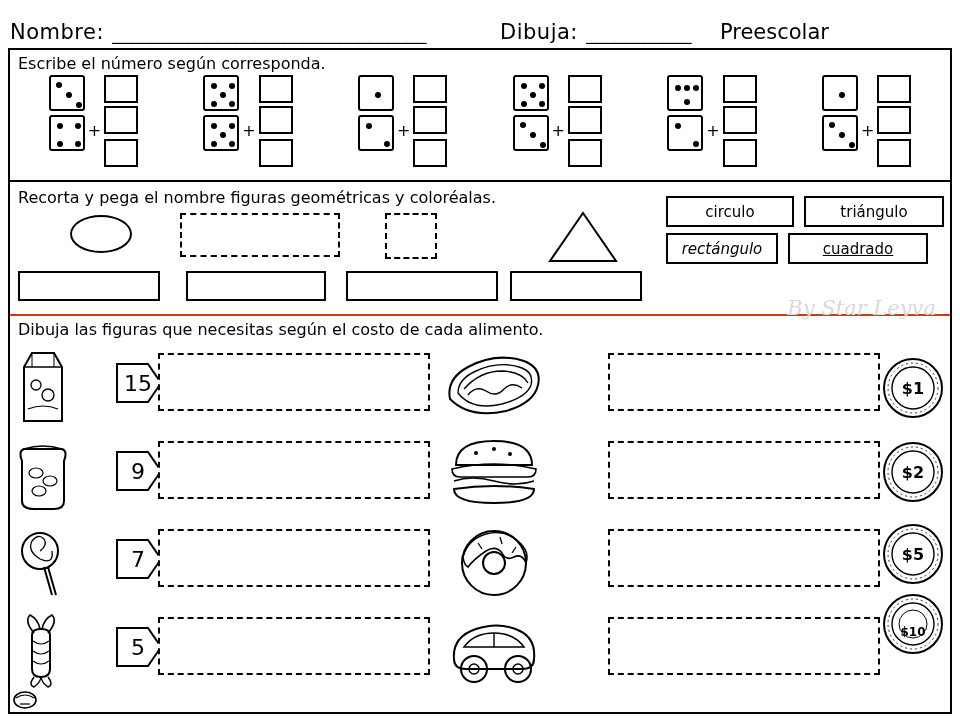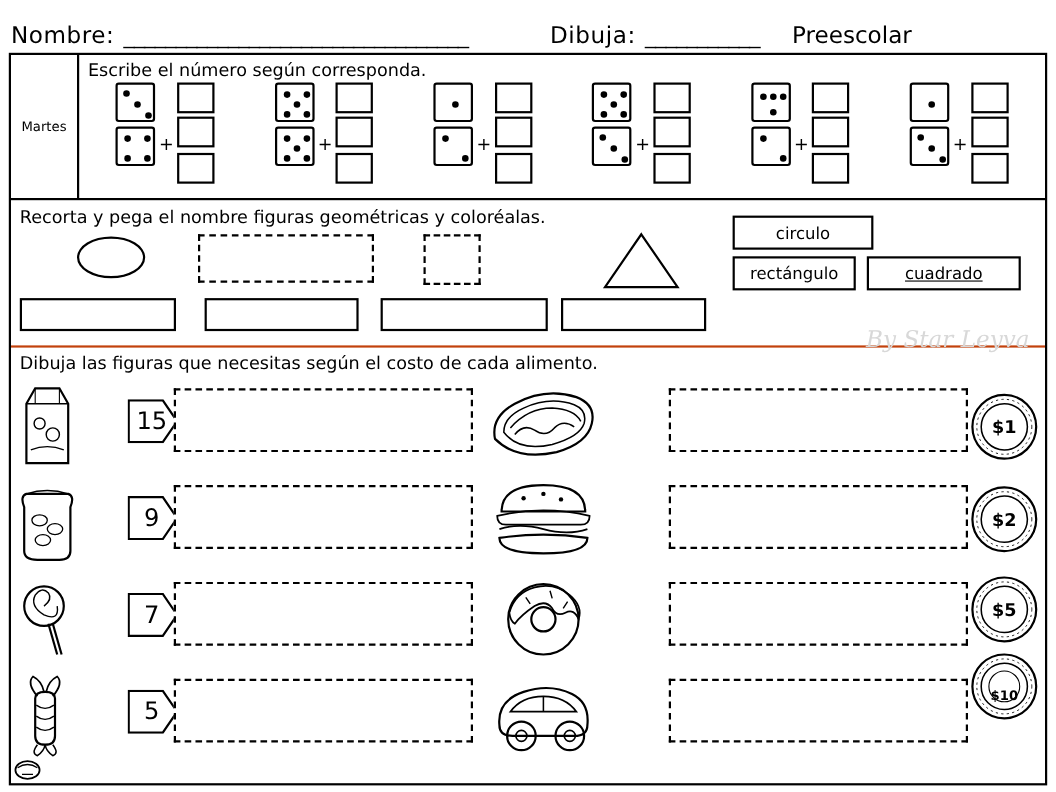--- a/index.html
+++ b/index.html
@@ -175,21 +175,21 @@
   .wcard {
     border: 2px solid #000;
     font-size: 15px;
     padding: 5px 6px 4px 6px;
     text-align: center;
     background: #fff;
     white-space: nowrap;
   }
   .wc-circulo   { width: 128px; }
   .wc-triangulo { width: 140px; }
-  .wc-rect      { width: 112px; }
+  .wc-rect      { width: 112px; font-style: italic; }
   .wc-cuadrado  { width: 140px; text-decoration: underline; }
 
   .watermark {
     position: absolute;
     right: 14px; bottom: -6px;
     font-family: "DejaVu Serif", serif;
     font-style: italic;
     font-size: 21px;
     color: #d8d8d8;
     white-space: nowrap;
@@ -296,23 +296,20 @@
   <span class="hdr-label">Nombre:</span>
   <span class="hdr-rule rule-long">_________________________________</span>
   <span class="hdr-label">Dibuja:</span>
   <span class="hdr-rule rule-short">___________</span>
   <span class="hdr-grade">Preescolar</span>
 </div>
 
 <div class="sheet">
 
   <div class="sec1">
-    <div class="daybox">
-      <span>Martes</span>
-    </div>
     <div class="sec1-body">
       <div class="sec1-title">Escribe el número según corresponda.</div>
 
       <div class="dice-row">
 
         <div class="dice-group">
           <div class="dice-stack">
             <div class="die">
               <span class="pip" style="left:5px;top:5px"></span>
               <span class="pip" style="left:15px;top:15px"></span>
@@ -458,20 +455,21 @@
     <div class="cut-boxes">
       <div class="cutbox cb1"></div>
       <div class="cutbox cb2"></div>
       <div class="cutbox cb3"></div>
       <div class="cutbox cb4"></div>
     </div>
 
     <div class="word-cards">
       <div class="wc-row">
         <div class="wcard wc-circulo">circulo</div>
+        <div class="wcard wc-triangulo">triángulo</div>
       </div>
       <div class="wc-row">
         <div class="wcard wc-rect">rectángulo</div>
         <div class="wcard wc-cuadrado">cuadrado</div>
       </div>
     </div>
 
     <div class="watermark">By Star Leyva</div>
   </div>
 

